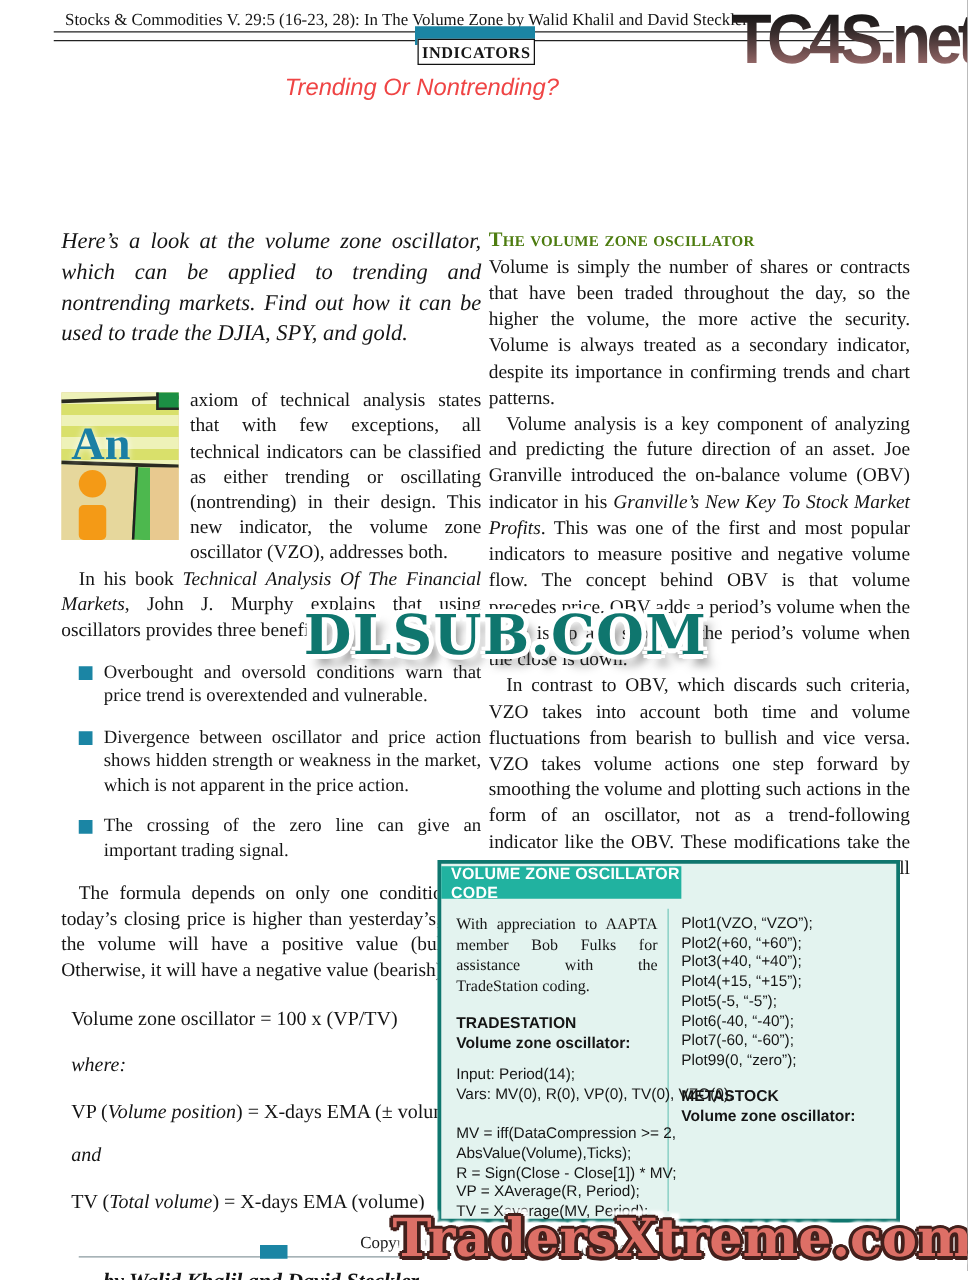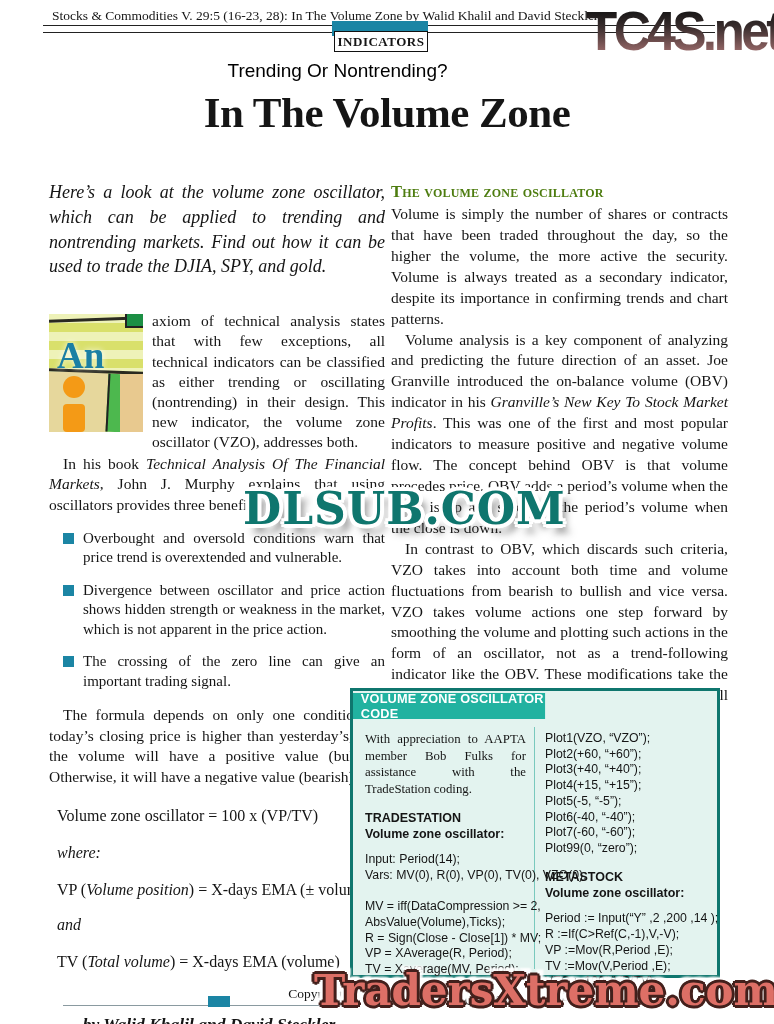--- a/index.html
+++ b/index.html
@@ -8,22 +8,22 @@
 
   
   .citation{position:absolute;left:52px;top:8px;width:560px;font-size:13.5px;white-space:nowrap;}
   .rules{position:absolute;left:43px;top:25px;width:672px;height:6px;
          border-top:1.5px solid #222;border-bottom:1.5px solid #222;}
   .ind-accent{position:absolute;left:332px;top:21px;width:96px;height:15px;background:#1b85a4;}
   .ind-box{position:absolute;left:334px;top:31px;width:92px;height:19px;background:#fff;
            border:1.5px solid #111;display:flex;align-items:center;justify-content:center;
            font-weight:bold;font-size:13px;letter-spacing:.5px;}
   .kicker{position:absolute;left:0;top:60px;width:675px;text-align:center;
-          font-family:"Liberation Sans",sans-serif;font-size:19px;
-          color:#000000;font-weight:500;}
+          font-family:"Liberation Sans",sans-serif;font-style:italic;font-size:19px;
+          color:#ef4444;font-weight:500;}
   .title{position:absolute;left:0;top:88px;width:774px;text-align:center;
          font-size:43px;font-weight:bold;letter-spacing:-.5px;}
 
   
   .left-col{position:absolute;left:49px;top:180px;width:336px;}
   .right-col{position:absolute;left:391px;top:182px;width:337px;}
   p{margin:0;}
 
   .intro{font-style:italic;font-size:18px;line-height:1.38;text-align:justify;margin-bottom:32px;}
 
@@ -104,21 +104,20 @@
 </head>
 <body>
 
 <div class="page">
 
   <div class="citation">Stocks &amp; Commodities V. 29:5 (16-23, 28): In The Volume Zone by Walid Khalil and David Steckler</div>
   <div class="rules"></div>
   <div class="ind-accent"></div>
   <div class="ind-box">INDICATORS</div>
   <div class="kicker">Trending Or Nontrending?</div>
-  <div class="title">In The Volume Zone</div>
 
   <div class="left-col">
     <p class="intro">Here’s a look at the volume zone oscillator, which can be applied to trending and nontrending markets. Find out how it can be used to trade the DJIA, SPY, and gold.</p>
 
     <div class="opening">
       <span class="dropcap-art">
         <span class="da-stripe1"></span>
         <span class="da-line-top"></span>
         <span class="da-line-mid"></span>
         <span class="da-green"></span>
@@ -194,28 +193,20 @@
             <div class="code-line">Plot2(+60, “+60”);</div>
             <div class="code-line">Plot3(+40, “+40”);</div>
             <div class="code-line">Plot4(+15, “+15”);</div>
             <div class="code-line">Plot5(-5, “-5”);</div>
             <div class="code-line">Plot6(-40, “-40”);</div>
             <div class="code-line">Plot7(-60, “-60”);</div>
             <div class="code-line">Plot99(0, “zero”);</div>
           </div>
         <div class="code-h code-h-gap">METASTOCK</div>
         <div class="code-h">Volume zone oscillator:</div>
-        <div class="code-lines">
-            <div class="code-line">Period := Input(“Y” ,2 ,200 ,14 );</div>
-            <div class="code-line">R :=If(C&gt;Ref(C,-1),V,-V);</div>
-            <div class="code-line">VP :=Mov(R,Period ,E);</div>
-            <div class="code-line">TV :=Mov(V,Period ,E);</div>
-            <div class="code-line">VZO :=100*(VP/TV);</div>
-            <div class="code-line">VZO</div>
-          </div>
       </div>
     </div>
   </div>
 
   <div class="copyright">Copyright © Technical Analysis Inc.</div>
 
   <div class="wm wm-tc4s">TC4S.net</div>
   <div class="wm wm-dlsub">DLSUB.COM</div>
   <div class="wm wm-traders">TradersXtreme.com</div>
 

